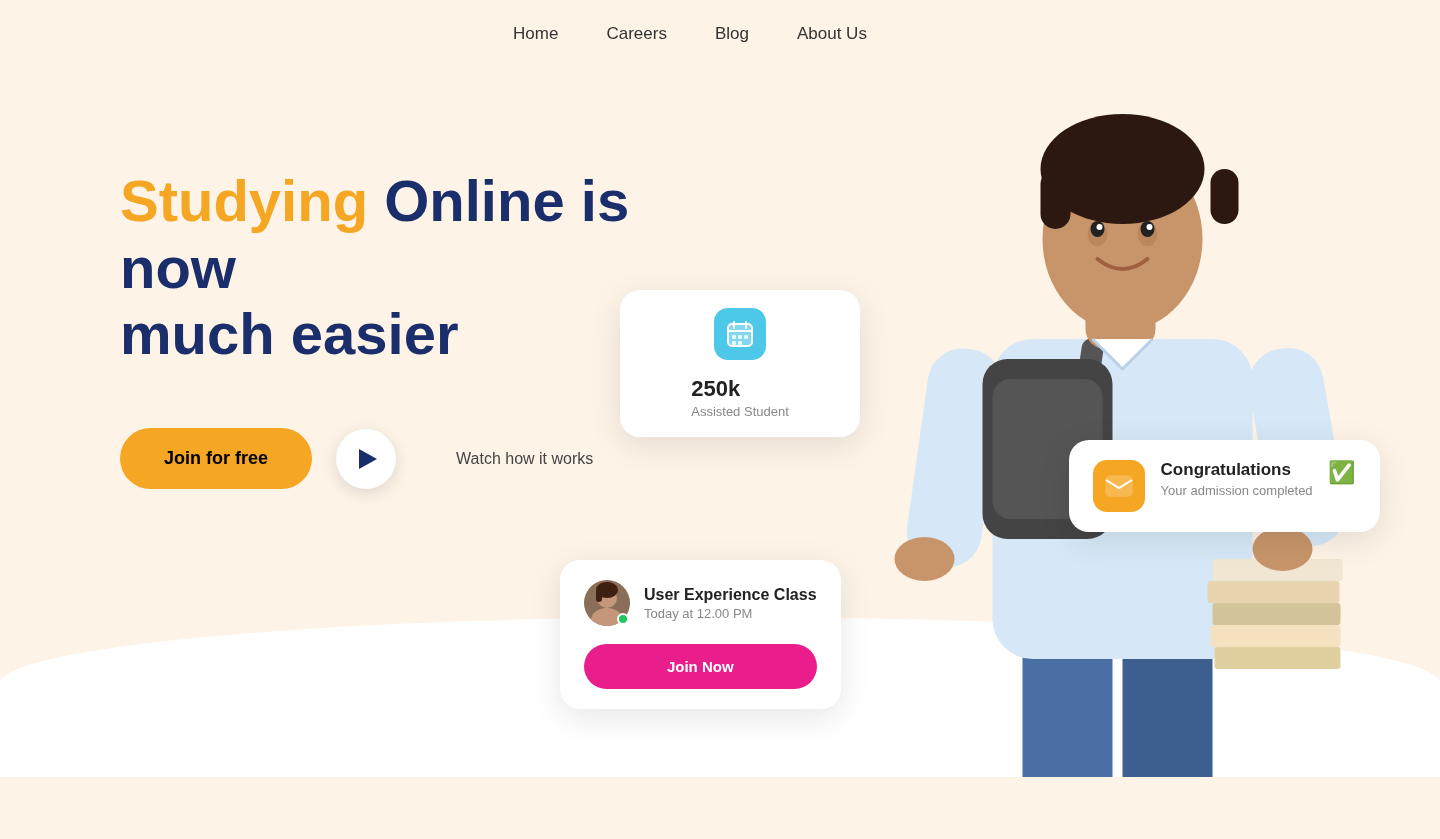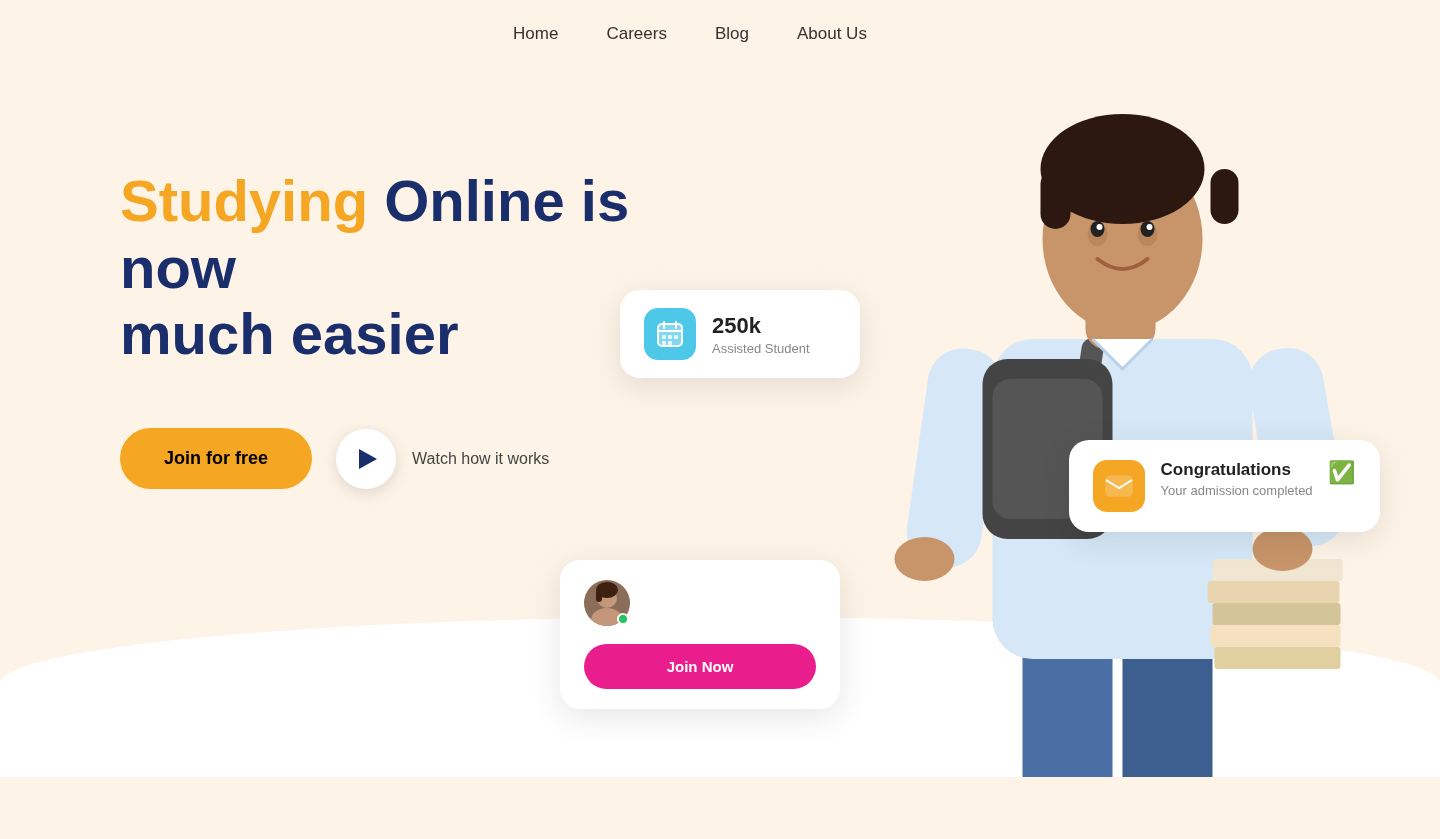--- a/index.html
+++ b/index.html
@@ -156,20 +156,21 @@
       border-top: 10px solid transparent;
       border-bottom: 10px solid transparent;
       border-left: 18px solid #1a2e6b;
       margin-left: 4px;
     }
 
     .watch-text {
       font-size: 16px;
       color: #444;
       font-weight: 500;
+      margin-left: 44px;
     }
 
     
     .student-area {
       position: absolute;
       right: 0;
       top: 0;
       width: 900px;
       height: 839px;
       z-index: 3;
@@ -184,20 +185,21 @@
       left: 80px;
       background: white;
       border-radius: 20px;
       padding: 18px 24px;
       display: flex;
       align-items: center;
       gap: 16px;
       box-shadow: 0 8px 32px rgba(0,0,0,0.1);
       z-index: 10;
       min-width: 240px;
+      flex-direction: column;
     }
 
     .card-icon-calendar {
       width: 52px;
       height: 52px;
       background: #4dc8e8;
       border-radius: 14px;
       display: flex;
       align-items: center;
       justify-content: center;
@@ -469,19 +471,23 @@
               <circle cx="23" cy="23" r="23" fill="#8B6E5A"></circle>
               <circle cx="23" cy="18" r="10" fill="#c4977a"></circle>
               <ellipse cx="23" cy="40" rx="16" ry="12" fill="#c4977a"></ellipse>
 
               <ellipse cx="23" cy="10" rx="11" ry="8" fill="#3d2010"></ellipse>
               <rect x="12" y="10" width="6" height="12" rx="3" fill="#3d2010"></rect>
             </svg>
           </div>
           <div class="avatar-online"></div>
         </div>
+        <div>
+          <div class="class-title">User Experience Class</div>
+          <div class="class-time">Today at 12.00 PM</div>
+        </div>
       </div>
       <button class="btn-join-now">Join Now</button>
     </div>
 
   </div>
 
 </div>
 
 </body></html>

